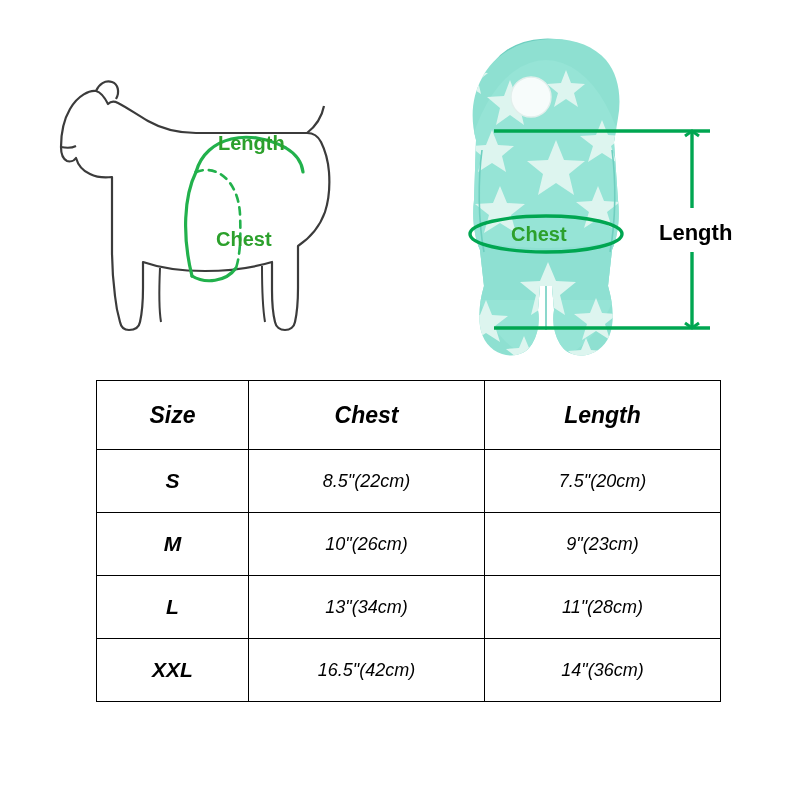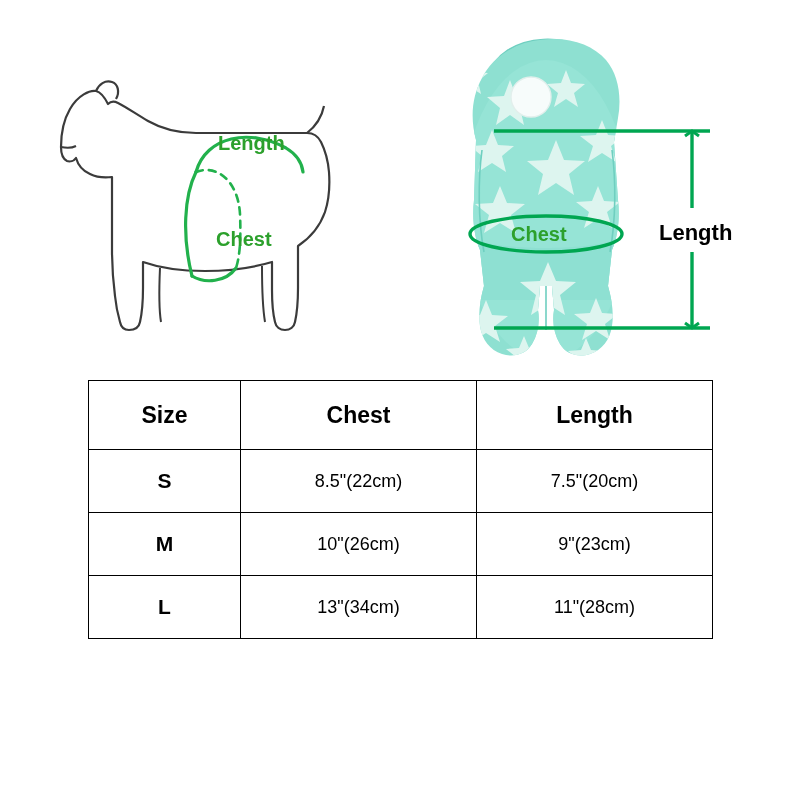--- a/index.html
+++ b/index.html
@@ -33,25 +33,26 @@
 
   .diagram-label {
     font-family: "Liberation Sans", sans-serif;
     font-weight: bold;
     fill: #2ca02c;
   }
 
   
   .size-table {
     position: absolute;
-    left: 88px;
+    left: 96px;
     top: 380px;
     width: 624px;
     border-collapse: collapse;
     table-layout: fixed;
+    font-style: italic;
   }
   .size-table td, .size-table th {
     border: 1px solid #000;
     text-align: center;
     vertical-align: middle;
     padding: 0;
     height: 62px;
     font-family: "Liberation Sans", sans-serif;
   }
   .size-table th {
@@ -253,16 +254,21 @@
       <tr>
         <td class="col-size">M</td>
         <td class="col-val">10"(26cm)</td>
         <td class="col-val">9"(23cm)</td>
       </tr>
       <tr>
         <td class="col-size">L</td>
         <td class="col-val">13"(34cm)</td>
         <td class="col-val">11"(28cm)</td>
       </tr>
+      <tr>
+        <td class="col-size">XXL</td>
+        <td class="col-val">16.5"(42cm)</td>
+        <td class="col-val">14"(36cm)</td>
+      </tr>
     </tbody>
   </table>
 
 </div>
 
 </body></html>

